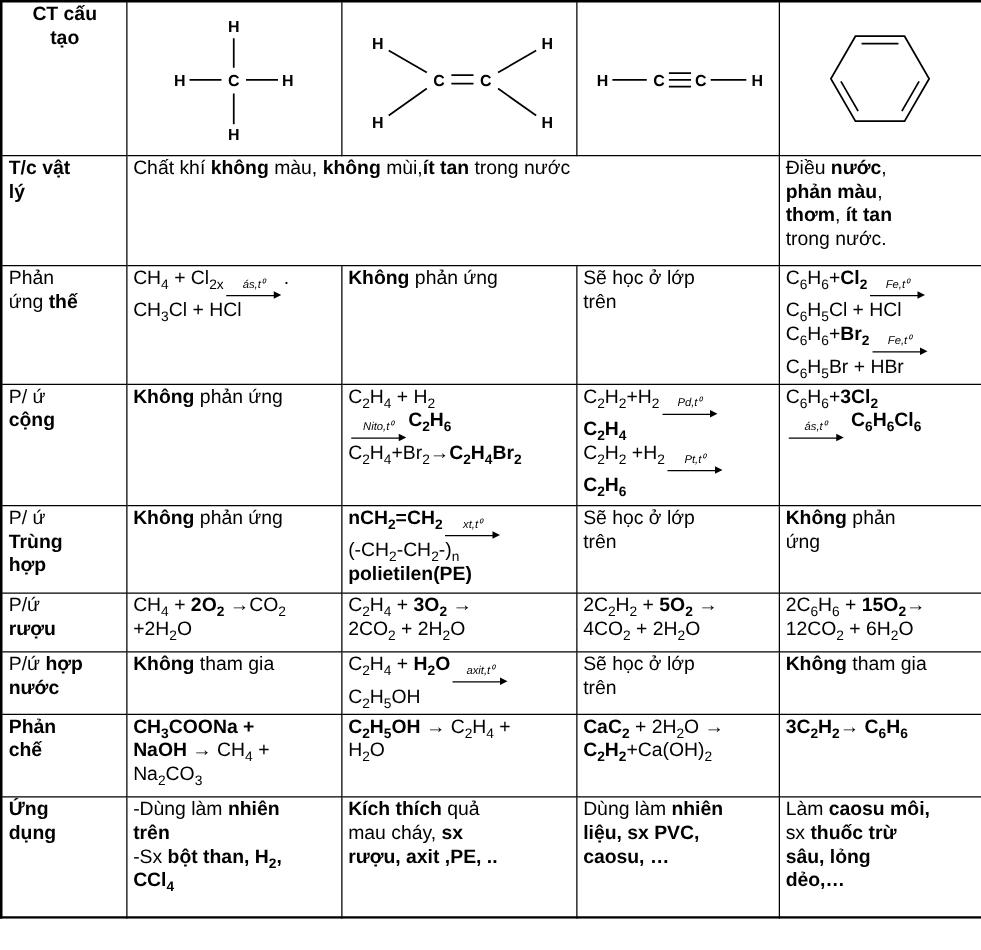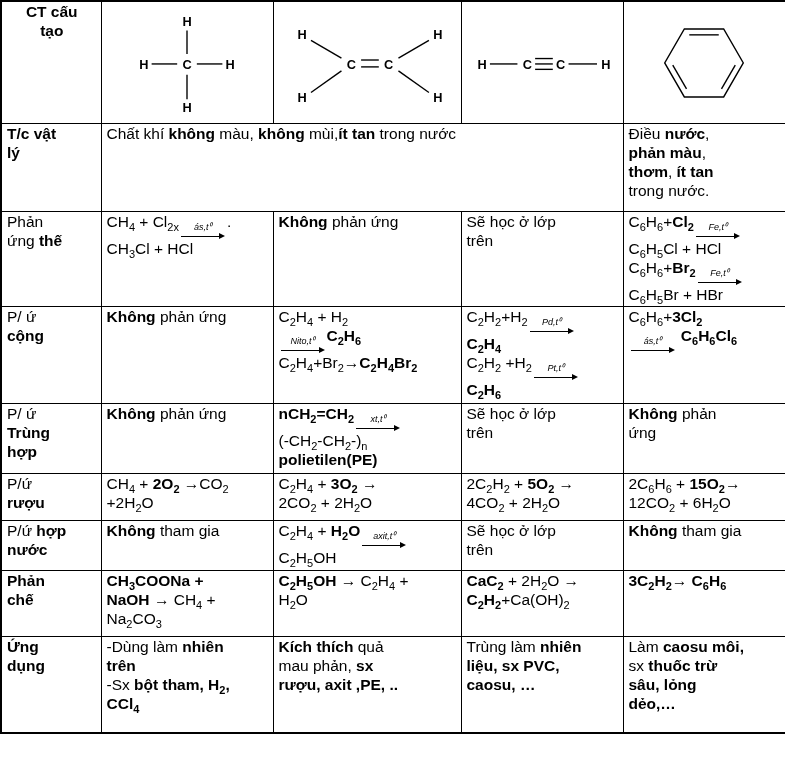--- a/index.html
+++ b/index.html
@@ -179,19 +179,19 @@
   <tr class="h-prep">
     <td><span class="bb">Phản</span><br><span class="bb">chế</span></td>
     <td><span class="bb">CH</span><sub class="bb">3</sub><span class="bb">COONa +</span><br><span class="bb">NaOH</span><span> → CH</span><sub>4</sub><span> +</span><br><span>Na</span><sub>2</sub><span>CO</span><sub>3</sub></td>
     <td><span class="bb">C</span><sub class="bb">2</sub><span class="bb">H</span><sub class="bb">5</sub><span class="bb">OH</span><span> → C</span><sub>2</sub><span>H</span><sub>4</sub><span>  +</span><br><span>H</span><sub>2</sub><span>O</span></td>
     <td><span class="bb">CaC</span><sub class="bb">2</sub><span> + 2H</span><sub>2</sub><span>O →</span><br><span class="bb">C</span><sub class="bb">2</sub><span class="bb">H</span><sub class="bb">2</sub><span>+Ca(OH)</span><sub>2</sub></td>
     <td><span class="bb">3C</span><sub class="bb">2</sub><span class="bb">H</span><sub class="bb">2</sub><span>→ </span><span class="bb">C</span><sub class="bb">6</sub><span class="bb">H</span><sub class="bb">6</sub></td>
   </tr>
 
   <tr class="h-app">
     <td><span class="bb">Ứng</span><br><span class="bb">dụng</span></td>
-    <td><span>-Dùng làm </span><span class="bb">nhiên</span><br><span class="bb">trên</span><br><span>-Sx </span><span class="bb">bột tham, H</span><sub class="bb">2</sub><span class="bb">,</span><br><span class="bb">CCl</span><sub class="bb">4</sub></td>
-    <td><span class="bb">Kích thích</span><span> quả</span><br><span>mau phản, </span><span class="bb">sx</span><br><span class="bb">rượu, axit ,PE, ..</span></td>
-    <td><span>Trùng làm </span><span class="bb">nhiên</span><br><span class="bb">liệu, sx PVC,</span><br><span class="bb">caosu, …</span></td>
+    <td><span>-Dùng làm </span><span class="bb">nhiên</span><br><span class="bb">trên</span><br><span>-Sx </span><span class="bb">bột than, H</span><sub class="bb">2</sub><span class="bb">,</span><br><span class="bb">CCl</span><sub class="bb">4</sub></td>
+    <td><span class="bb">Kích thích</span><span> quả</span><br><span>mau cháy, </span><span class="bb">sx</span><br><span class="bb">rượu, axit ,PE, ..</span></td>
+    <td><span>Dùng làm </span><span class="bb">nhiên</span><br><span class="bb">liệu, sx PVC,</span><br><span class="bb">caosu, …</span></td>
     <td><span>Làm </span><span class="bb">caosu môi,</span><br><span>sx </span><span class="bb">thuốc trừ</span><br><span class="bb">sâu, lỏng</span><br><span class="bb">dẻo,…</span></td>
   </tr>
 </tbody>
   </table>
 
 </body></html>

